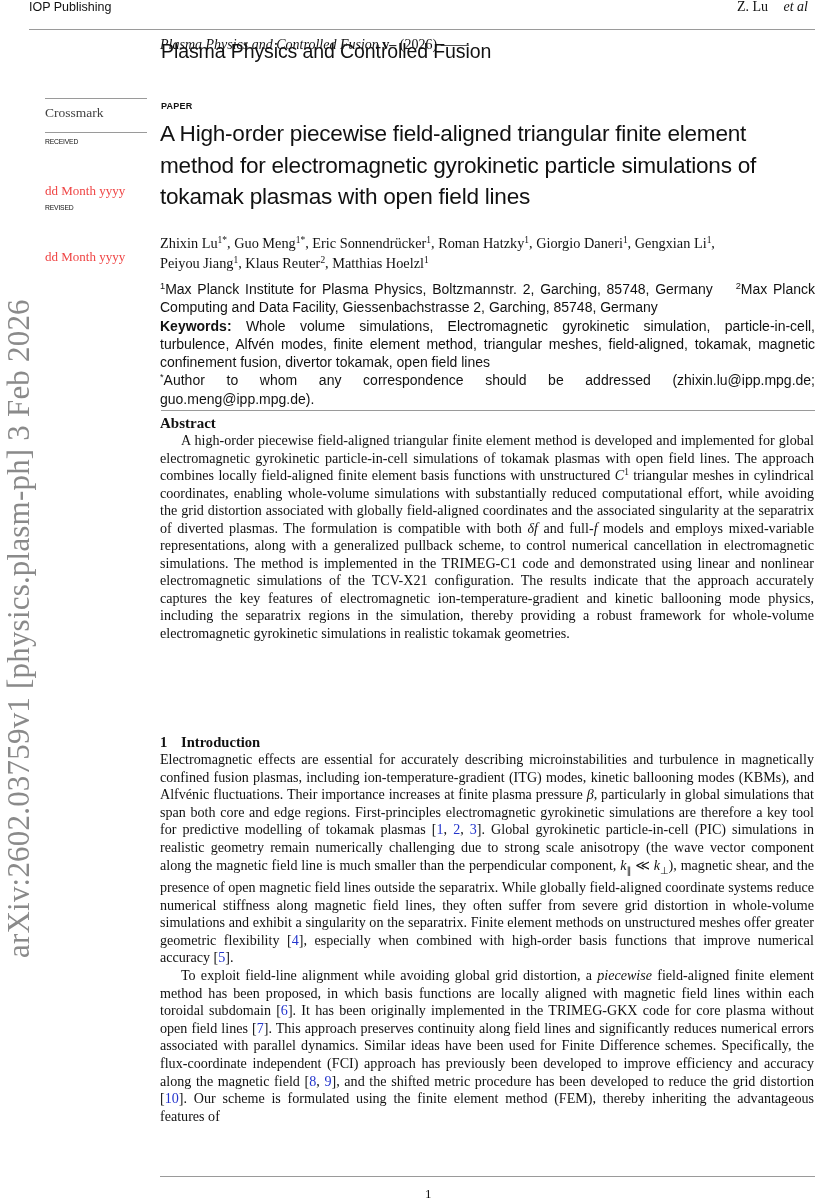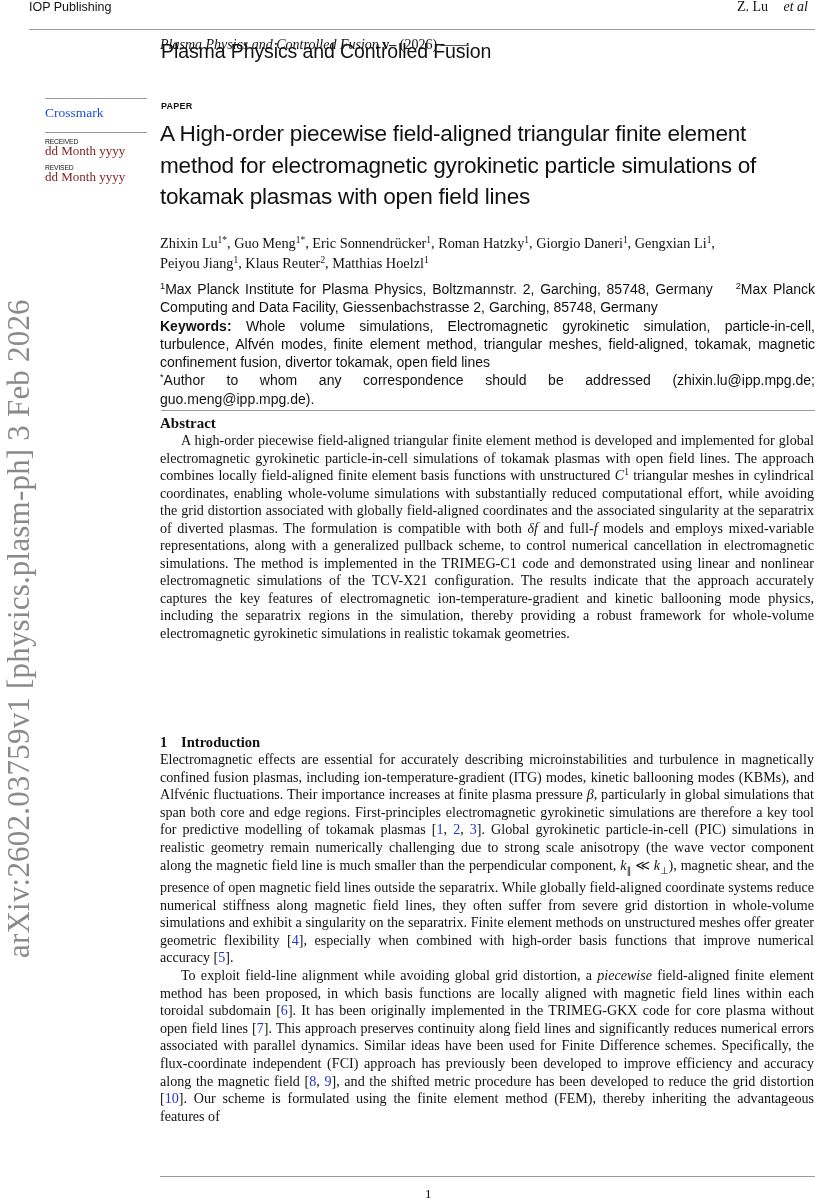--- a/index.html
+++ b/index.html
@@ -18,23 +18,23 @@
   .rh-author { position: absolute; right: 7px; top: 0; font-family: "Liberation Serif", serif; font-size: 14px; }
   .rh-author i { font-style: italic; margin-left: 12px; }
 
   .journal-banner {
     position: absolute; left: 161px; top: 40px;
     font-family: "Liberation Sans", sans-serif; font-size: 19.5px; letter-spacing: -0.1px;
   }
 
   .sidebar { position: absolute; left: 45px; top: 98px; width: 102px; font-family: "Liberation Serif", serif; }
   .side-rule { border-top: 1px solid #9a9a9a; width: 102px; }
-  .crossmark { font-size: 13.5px; margin-top: 6px; margin-bottom: 11px; color: #1d4ed8; }
+  .crossmark { font-size: 13.5px; margin-top: 6px; margin-bottom: 11px; color: #404040; }
   .side-label { font-family: "Liberation Sans", sans-serif; font-size: 6.8px; letter-spacing: -0.2px; margin-top: 5px; line-height: 7px; }
-  .side-date { font-size: 13px; line-height: 12px; color: #7f1d1d; }
+  .side-date { font-size: 13px; line-height: 12px; color: #ef4444; margin-top: 40px; }
   .side-label.second { margin-top: 7px; }
 
   .article-type { position: absolute; left: 161px; top: 101px; font-family: "Liberation Sans", sans-serif; font-weight: bold; font-size: 9px; letter-spacing: 0.2px; }
   .title {
     position: absolute; left: 160px; top: 118px; width: 650px;
     font-family: "Liberation Sans", sans-serif; font-size: 22.6px; line-height: 31.5px; letter-spacing: -0.25px;
   }
 
   .authors { position: absolute; left: 160px; top: 233px; width: 650px; font-family: "Liberation Serif", serif; font-size: 14.3px; line-height: 20px; }
   sup { font-size: 0.66em; vertical-align: 0.5em; line-height: 0; }

